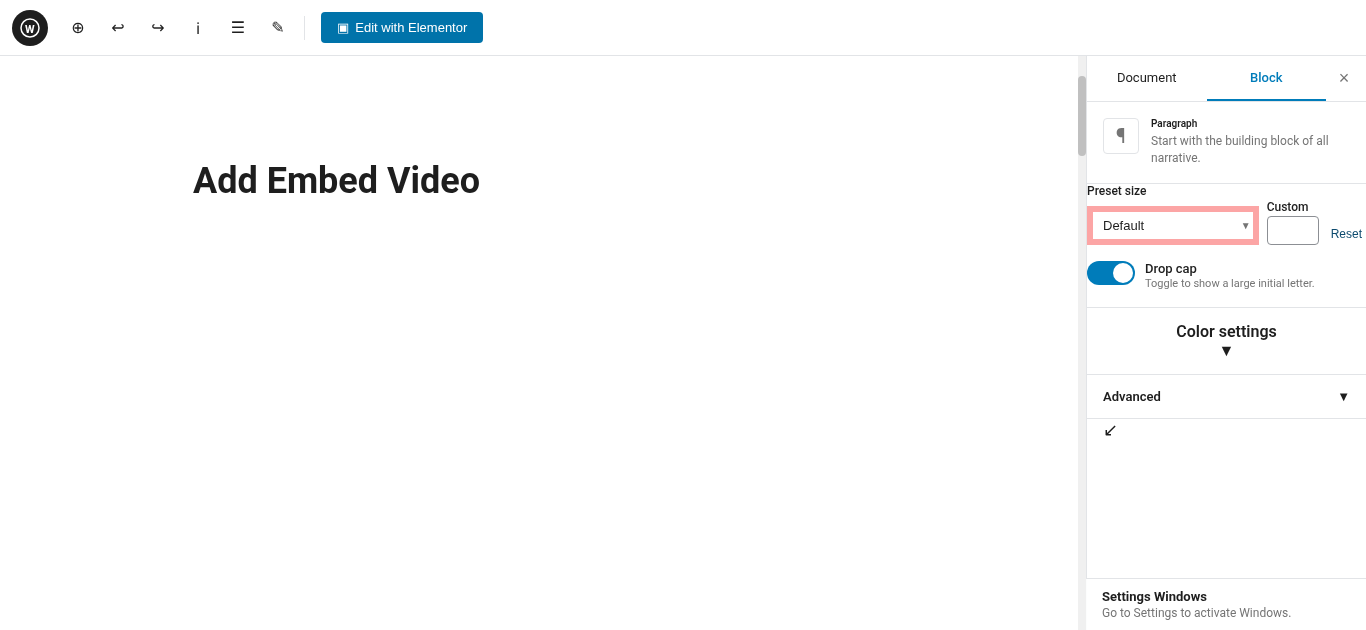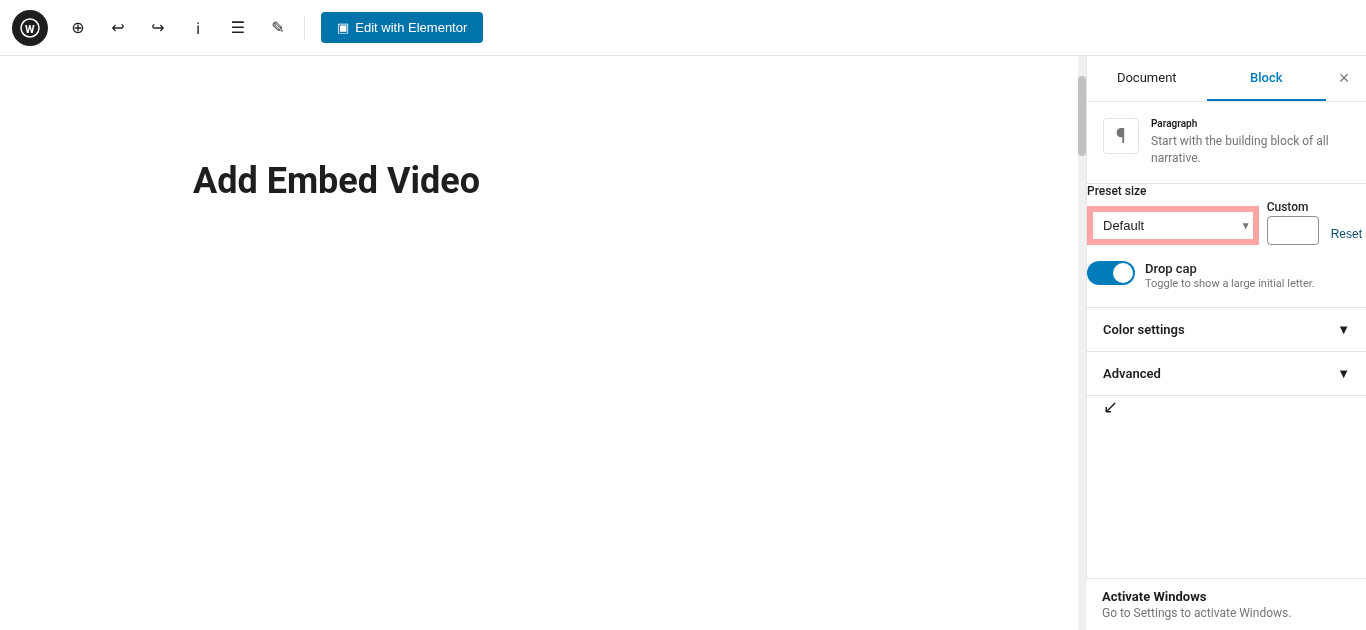--- a/index.html
+++ b/index.html
@@ -406,27 +406,27 @@
     .drop-cap-text p {
       font-size: 11px;
       color: #757575;
       line-height: 1.4;
     }
 
     
     .color-section-header {
       display: flex;
       align-items: center;
-      justify-content: space-between;
       padding: 14px 16px;
       cursor: pointer;
-      font-size: 13px;
+      font-size: 16px;
       font-weight: 600;
       color: #1e1e1e;
       border-bottom: 1px solid #e2e4e7;
+      flex-direction: column;
     }
 
     
     .advanced-section-header {
       display: flex;
       align-items: center;
       justify-content: space-between;
       padding: 14px 16px;
       cursor: pointer;
       font-size: 13px;
@@ -561,18 +561,18 @@
     <div class="advanced-section-header">
       <span>Advanced</span>
       <span class="chevron">▼</span>
     </div>
 
     <div style="padding: 8px 16px; position:relative; height:20px;">
       <span style="font-size:18px; color:#1e1e1e; position:absolute; left:16px; top:0;">↙</span>
     </div>
 
     <div style="position:absolute; bottom:0; right:0; width:280px; padding:10px 16px; background:rgba(255,255,255,0.9); border-top:1px solid #e2e4e7;">
-      <h4 style="font-size:13px; color:#1e1e1e; margin-bottom:2px;">Activate Windows</h4>
+      <h4 style="font-size:13px; color:#1e1e1e; margin-bottom:2px;">Settings Windows</h4>
       <p style="font-size:12px; color:#757575;">Go to Settings to activate Windows.</p>
     </div>
 
   </div>
 </div>
 
 </body></html>

